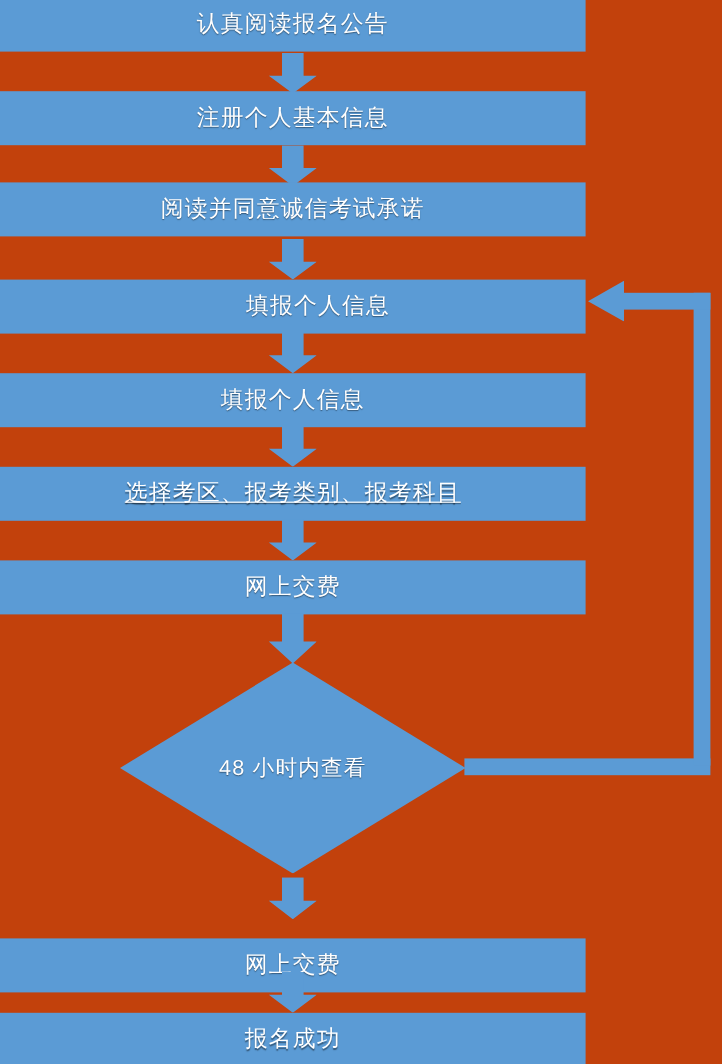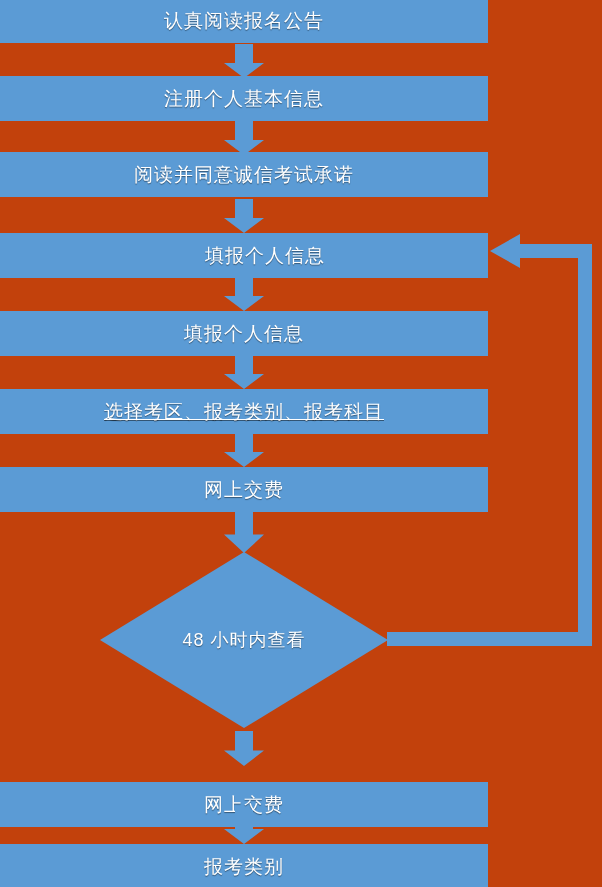--- a/index.html
+++ b/index.html
@@ -128,21 +128,21 @@
     </div>
   </div>
   <div class="arrow-down" style="left:224px; top:731px; height:35px;"></div>
 
   <div class="node process" style="top:782px;">
     <span>网上交费</span>
   </div>
   <div class="arrow-down" style="left:224px; top:810px; height:34px;"></div>
 
   <div class="node process" style="top:844px;">
-    <span>报考类别</span>
+    <span>报名成功</span>
   </div>
 
   <div class="loop-seg" style="left:387px; top:632px; width:205px; height:14px;"></div>
   <div class="loop-seg" style="left:578px; top:244px; width:14px; height:394px;"></div>
   <div class="loop-seg" style="left:518px; top:244px; width:74px; height:14px;"></div>
   <div class="loop-arrowhead" style="left:490px; top:234px; width:30px; height:34px;"></div>
 
 </div>
 
 </body></html>

